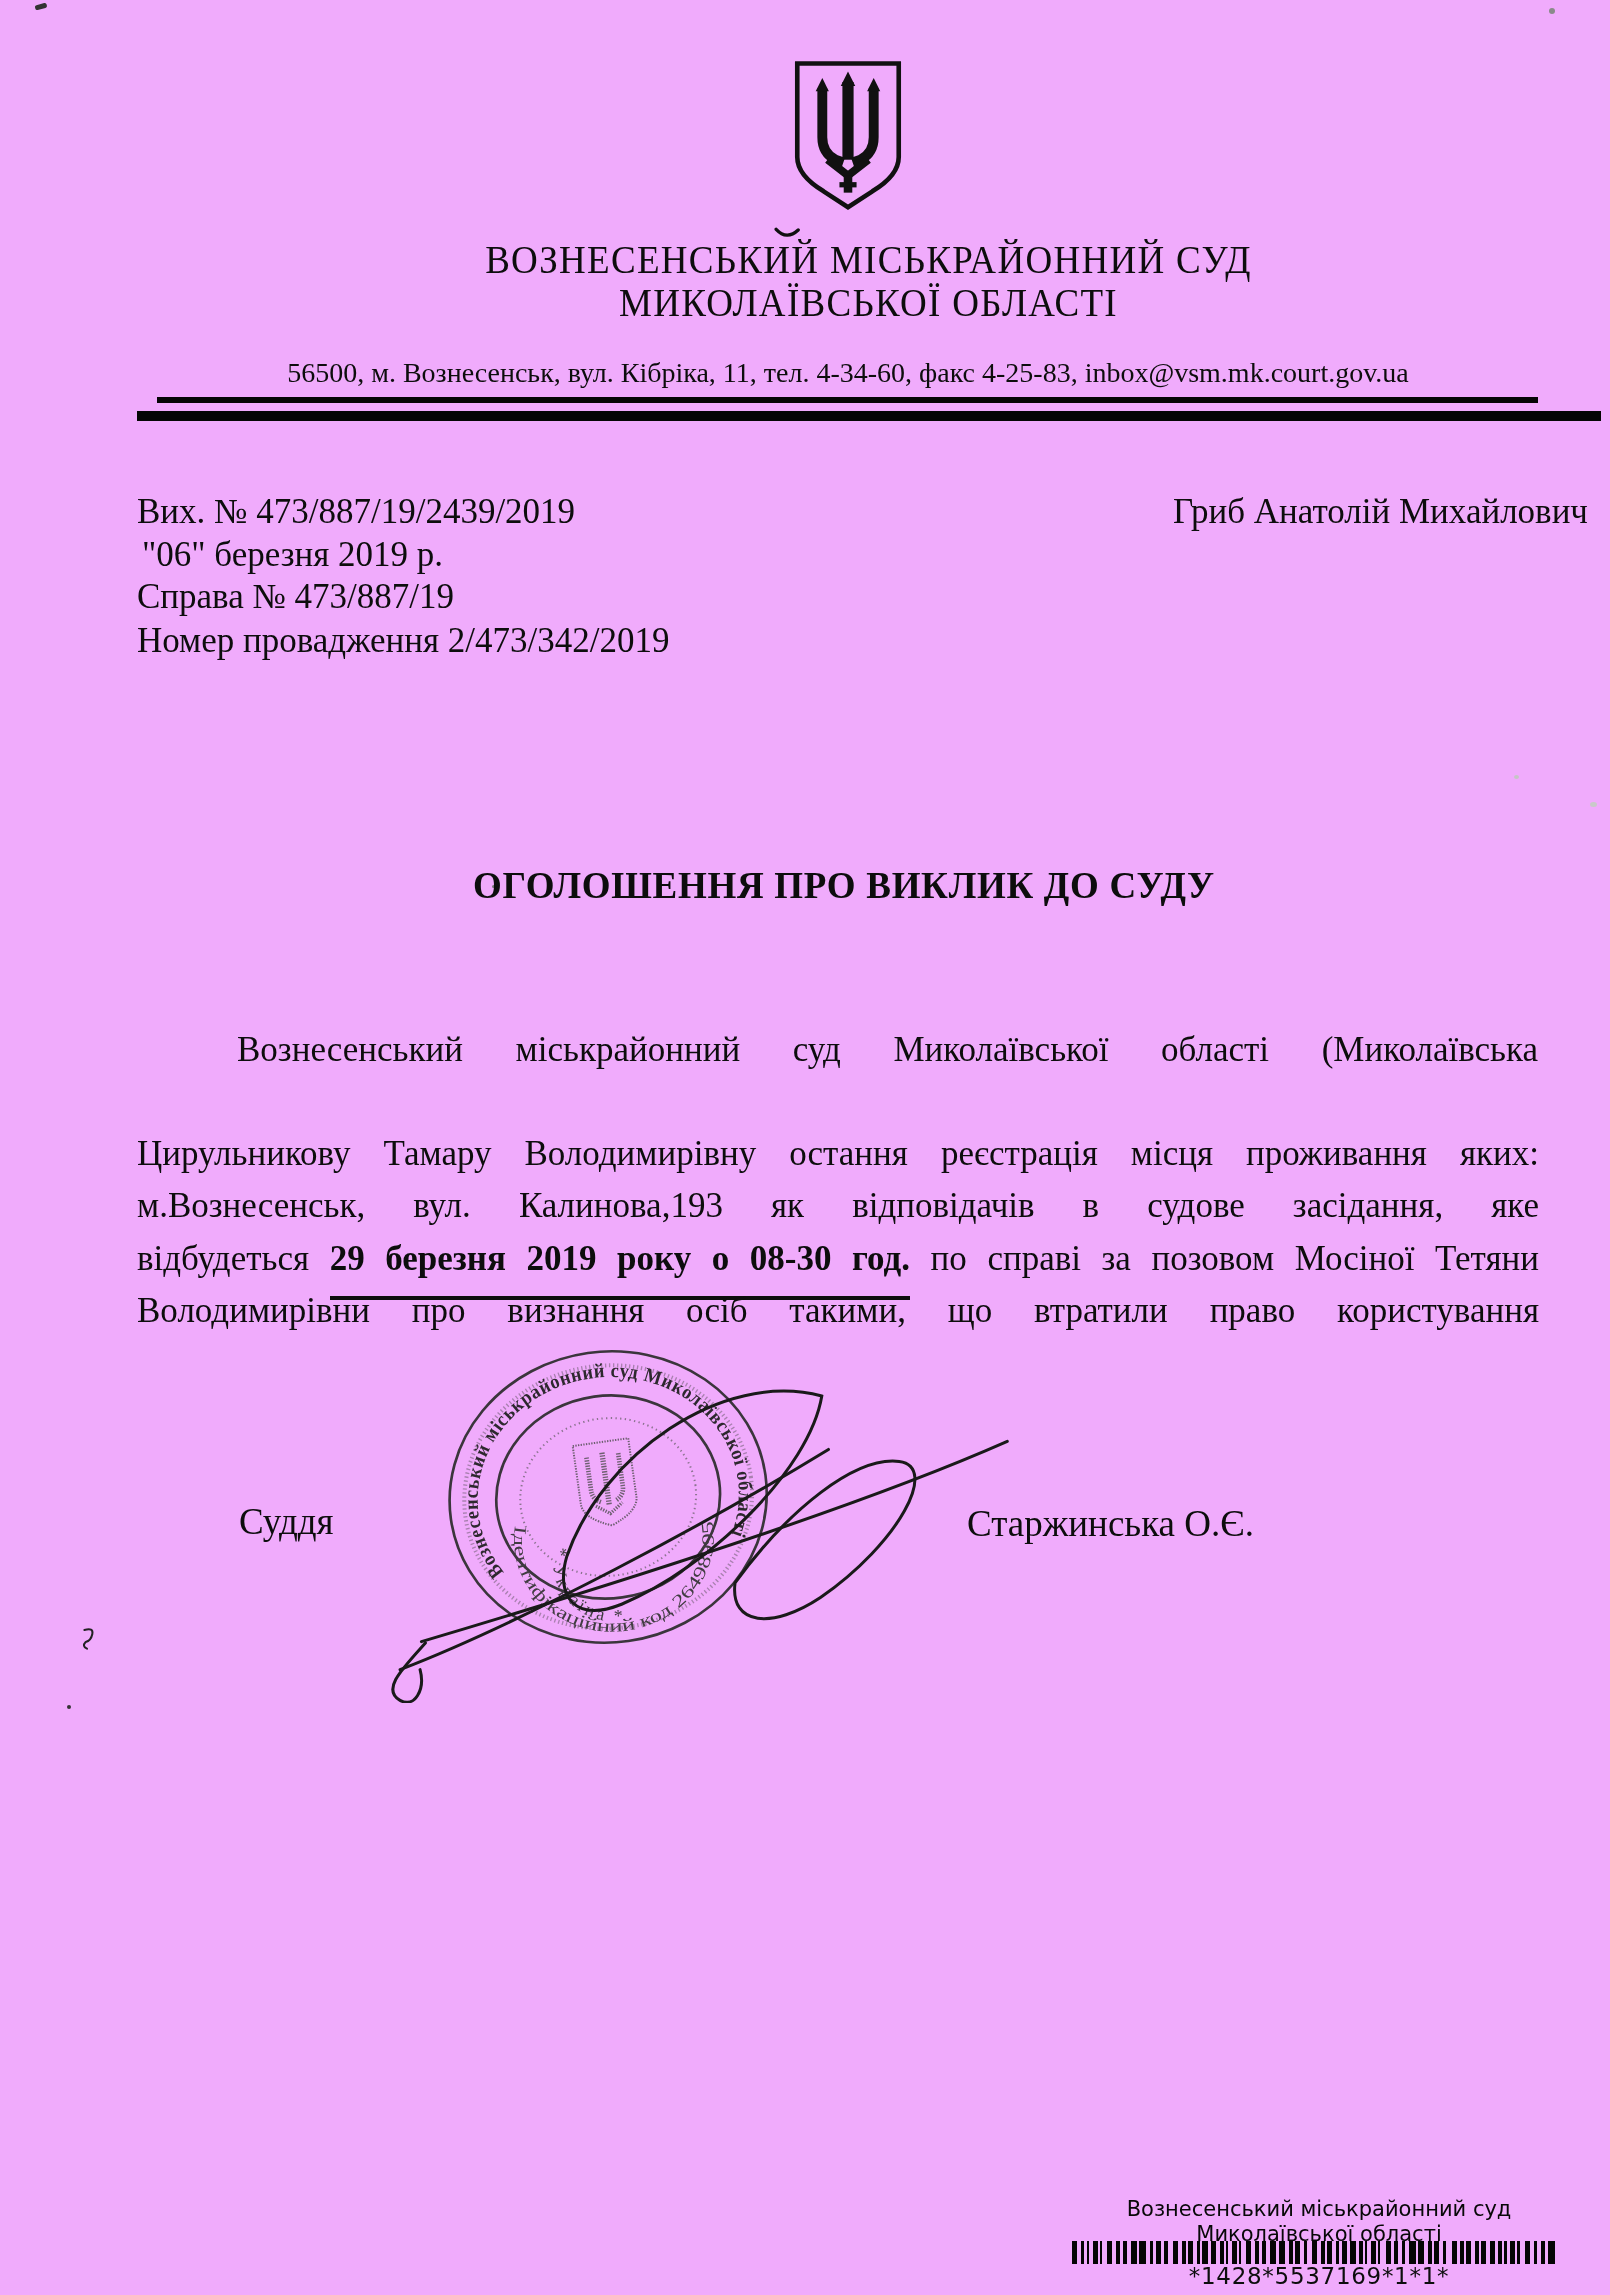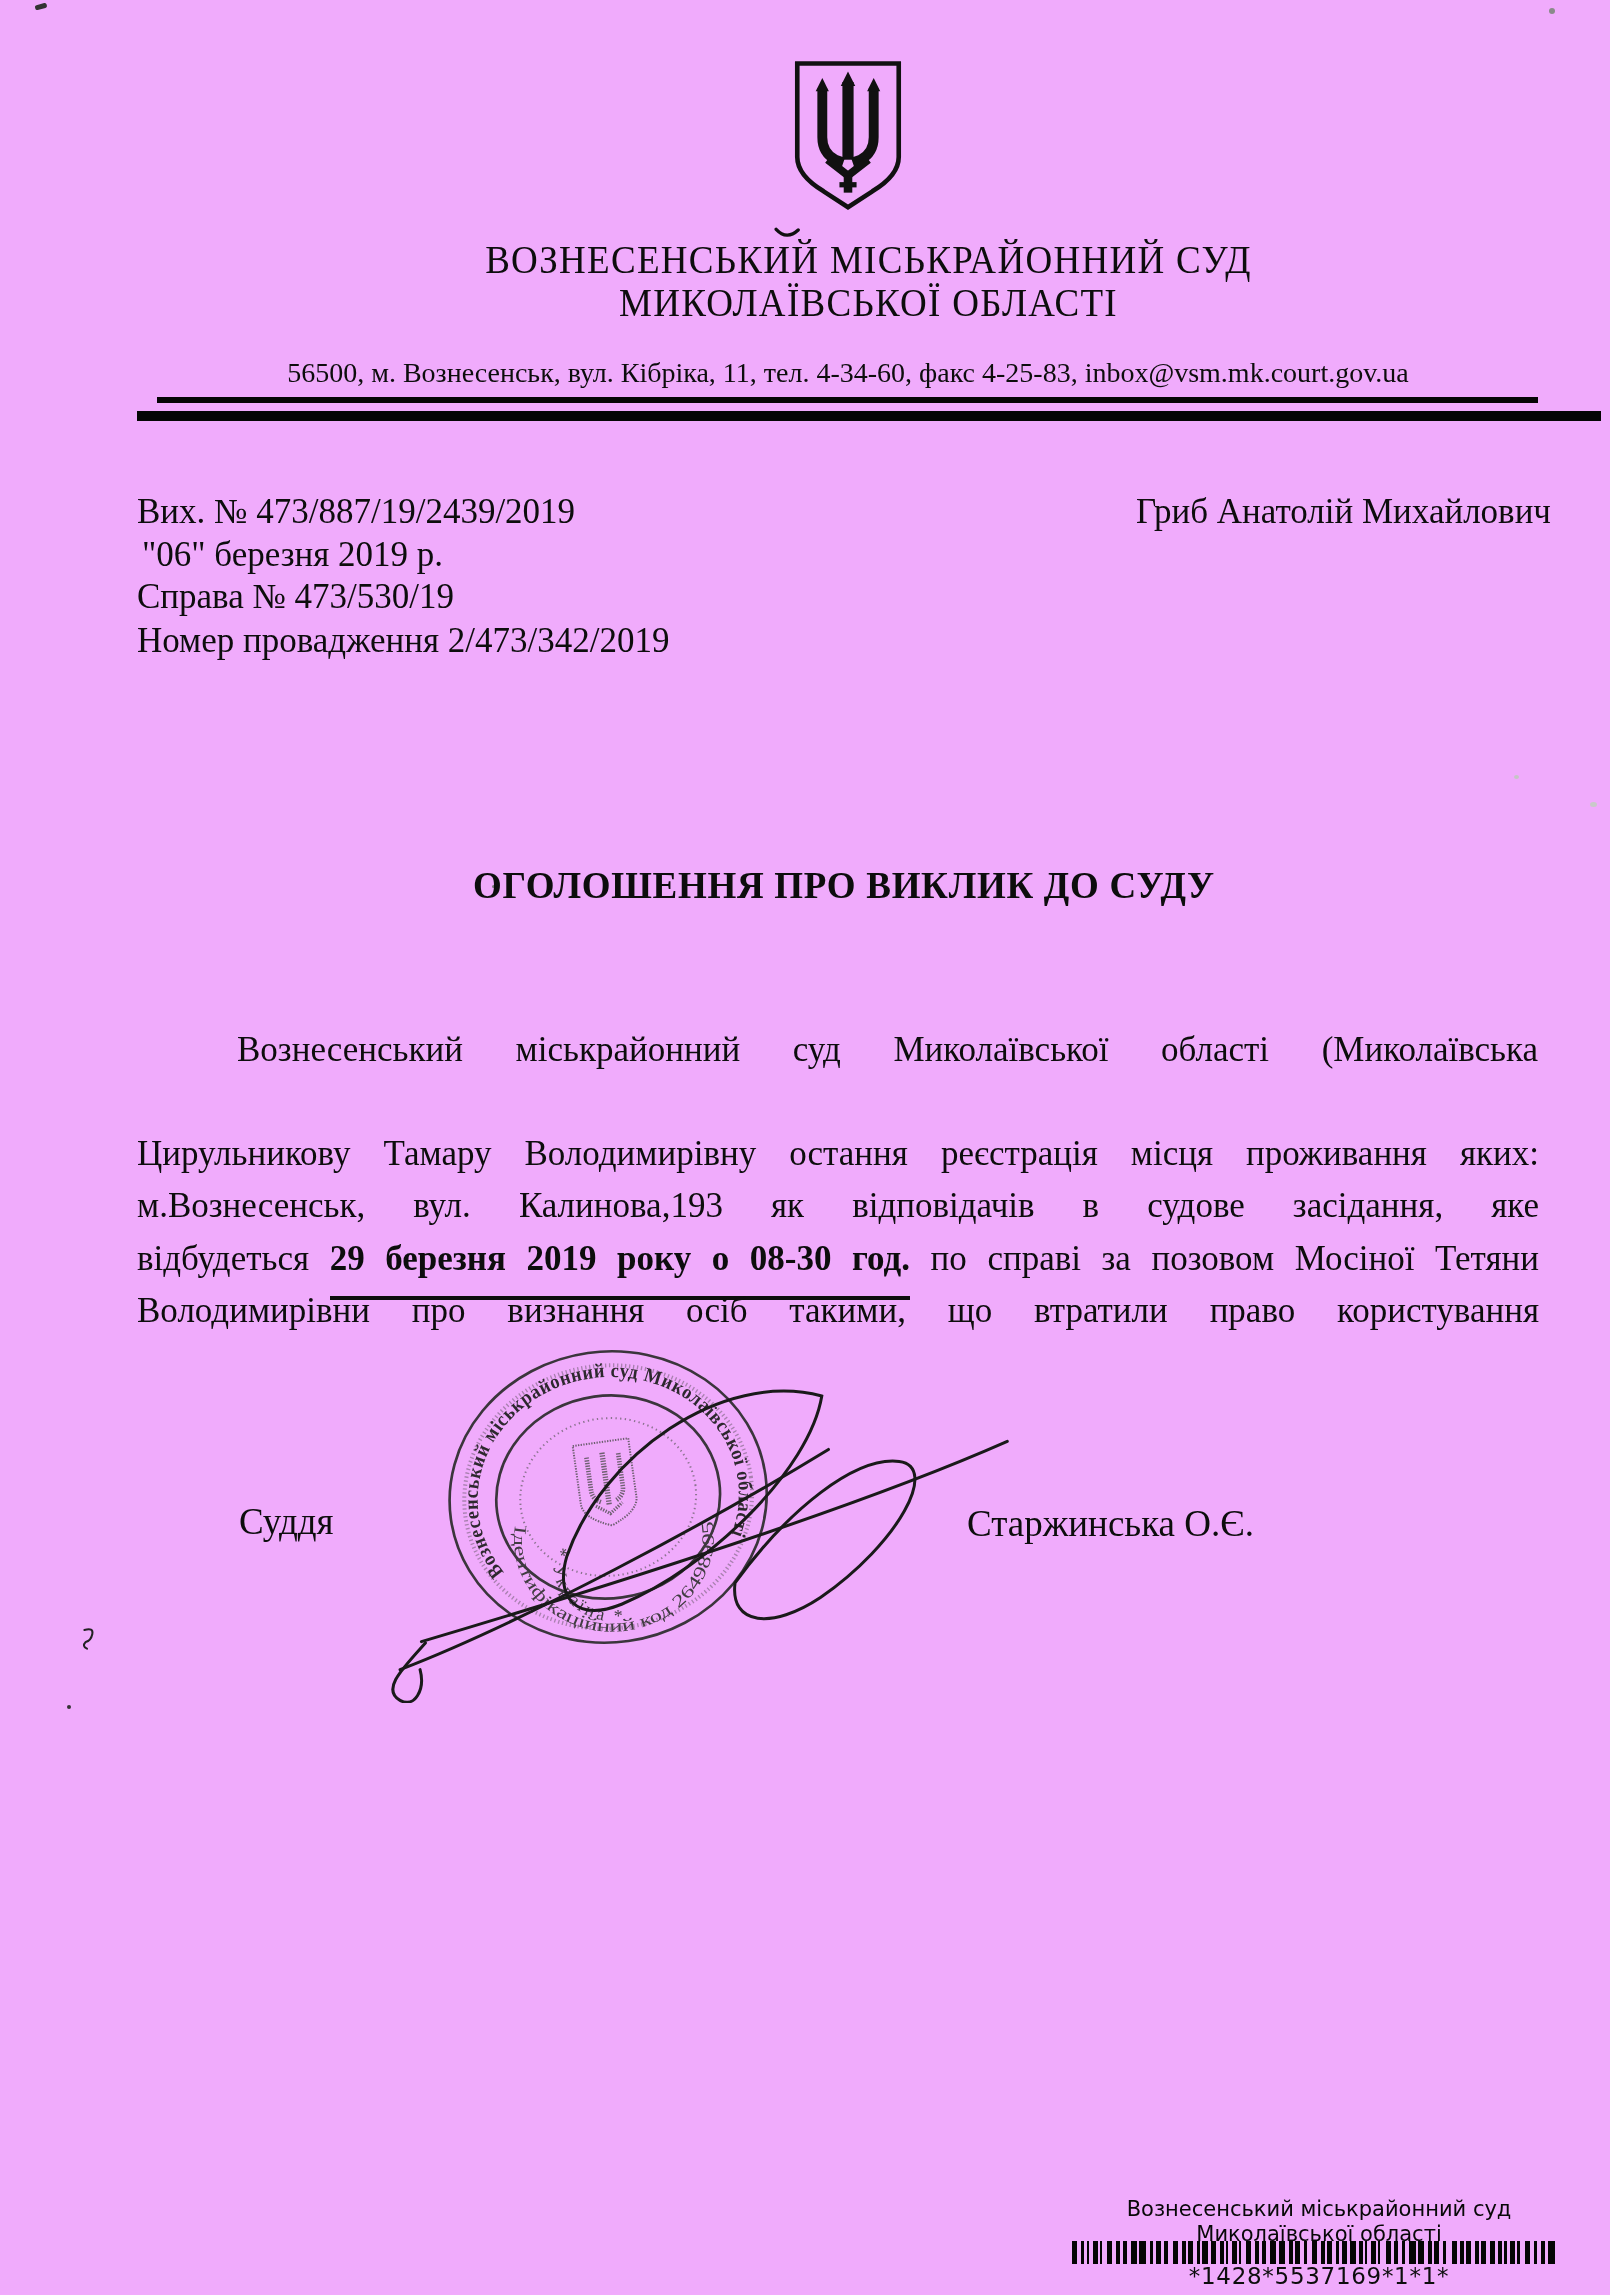--- a/index.html
+++ b/index.html
@@ -9,21 +9,21 @@
     overflow:hidden;margin:0 auto;
   }
   .abs{position:absolute;}
   
   .court-heading{left:127px;width:1483px;text-align:center;font-size:37px;
     letter-spacing:1.3px;line-height:40px;transform:scaleY(1.06);transform-origin:top center;white-space:nowrap;}
   .address{left:100px;width:1496px;text-align:center;font-size:28px;white-space:nowrap;}
   .rule{background:#050505;}
   
   .ref{left:137px;font-size:35px;white-space:nowrap;}
-  .addressee{left:1136px;top:492px;font-size:35px;white-space:nowrap;}
+  .addressee{left:1173px;top:492px;font-size:35px;white-space:nowrap;}
   
   .doc-title{left:107px;width:1474px;top:864px;text-align:center;font-weight:bold;
     font-size:37px;letter-spacing:0.7px;white-space:nowrap;}
   
   .body-line{left:137px;width:1402px;font-size:35px;text-align:justify;
     text-align-last:justify;white-space:normal;}
   .body-line.last{text-align-last:left;}
   .em-underline{font-weight:bold;border-bottom:4.7px solid #0d0d0d;padding-bottom:18px;}
   
   .judge-label{left:239px;top:1500px;font-size:37px;}
@@ -69,21 +69,21 @@
   <div class="abs court-heading textlayer" style="top:239px">ВОЗНЕСЕНСЬКИЙ МІСЬКРАЙОННИЙ СУД</div>
   <div class="abs court-heading textlayer" style="top:282px">МИКОЛАЇВСЬКОЇ ОБЛАСТІ</div>
 
   <div class="abs address textlayer" style="top:357px">56500, м. Вознесенськ, вул. Кібріка, 11, тел. 4-34-60, факс 4-25-83, inbox@vsm.mk.court.gov.ua</div>
 
   <div class="abs rule" style="left:157px;top:397px;width:1381px;height:6px"></div>
   <div class="abs rule" style="left:137px;top:411px;width:1464px;height:10px"></div>
 
   <div class="abs ref textlayer" style="top:492px">Вих. № 473/887/19/2439/2019</div>
   <div class="abs ref textlayer" style="top:535px;left:142px">"06" березня 2019 р.</div>
-  <div class="abs ref textlayer" style="top:577px">Справа № 473/530/19</div>
+  <div class="abs ref textlayer" style="top:577px">Справа № 473/887/19</div>
   <div class="abs ref textlayer" style="top:621px">Номер провадження 2/473/342/2019</div>
   <div class="abs addressee textlayer">Гриб Анатолій Михайлович</div>
 
   <div class="abs doc-title textlayer">ОГОЛОШЕННЯ ПРО ВИКЛИК ДО СУДУ</div>
 
   <div class="abs body-line textlayer" style="top:1030px;padding-left:100px;width:1301px">Вознесенський міськрайонний суд Миколаївської області (Миколаївська</div>
   <div class="abs body-line textlayer" style="top:1134px">Цирульникову Тамару Володимирівну  остання реєстрація місця проживання яких:</div>
   <div class="abs body-line textlayer" style="top:1186px">м.Вознесенськ, вул. Калинова,193 як відповідачів  в судове засідання, яке</div>
   <div class="abs body-line textlayer" style="top:1239px"><span>відбудеться </span><span class="em-underline">29 березня 2019 року о 08-30 год.</span><span> по справі за позовом Мосіної Тетяни</span></div>
   <div class="abs body-line textlayer" style="top:1291px">Володимирівни про визнання осіб такими, що втратили право користування</div>

